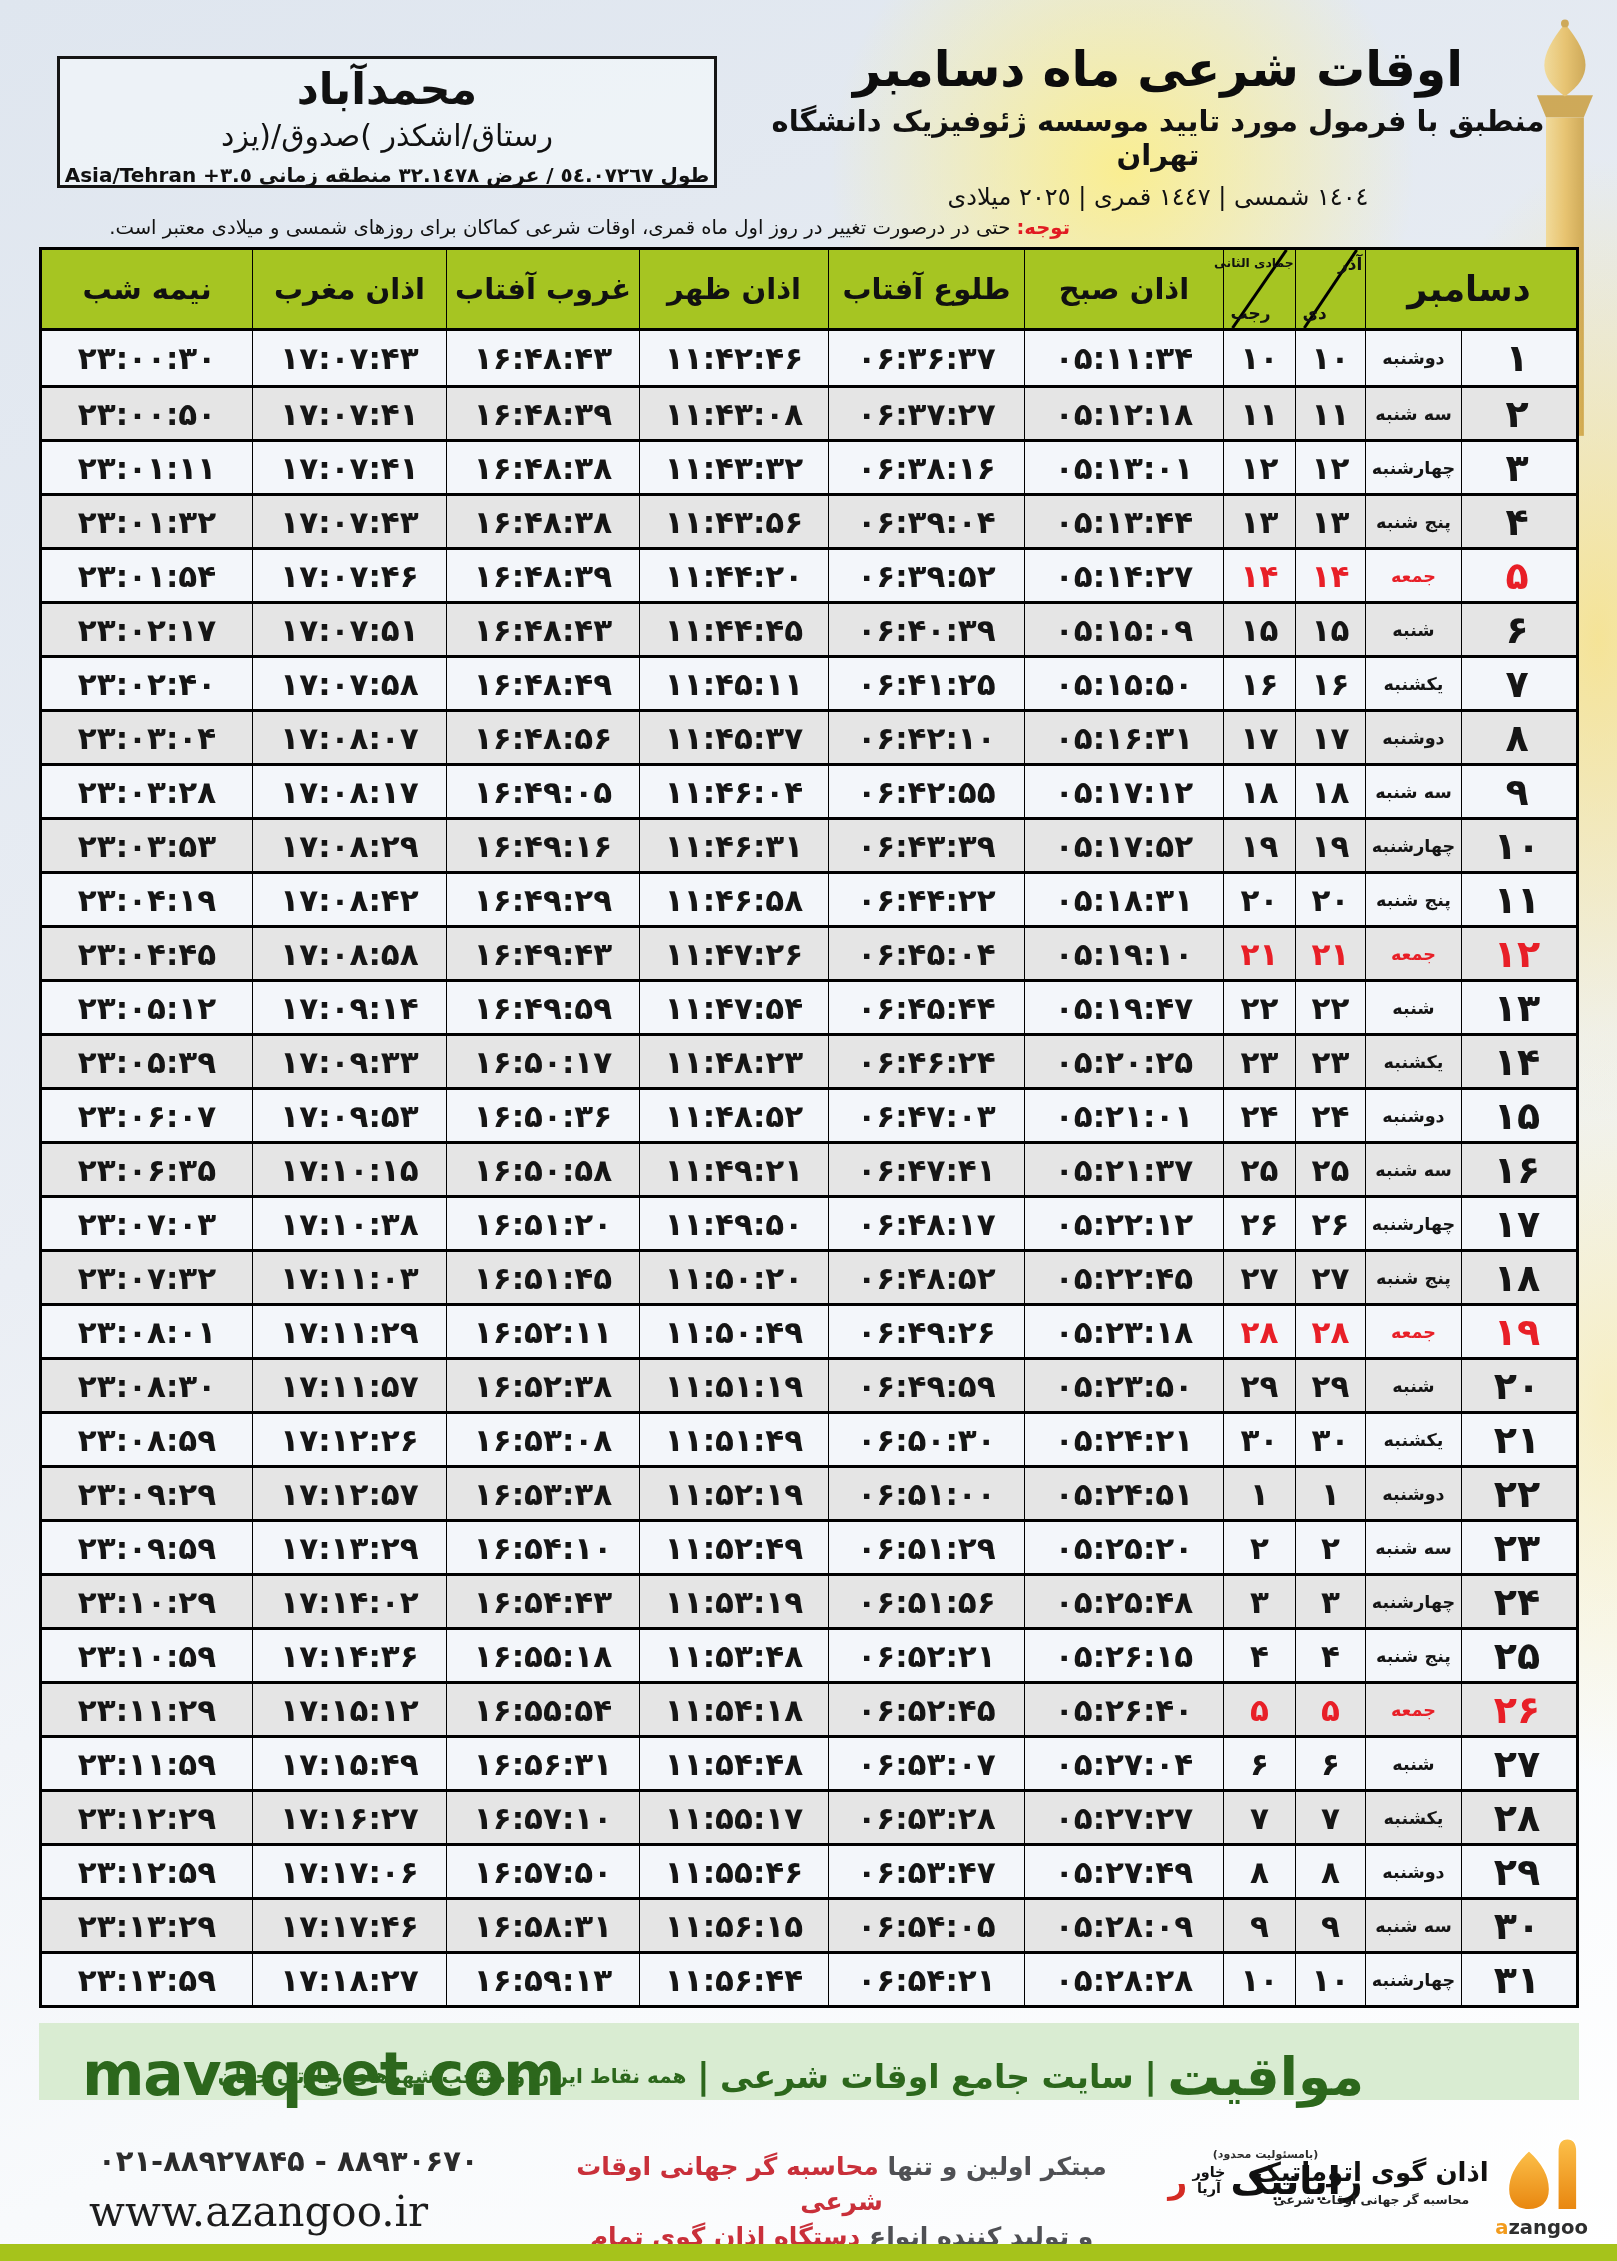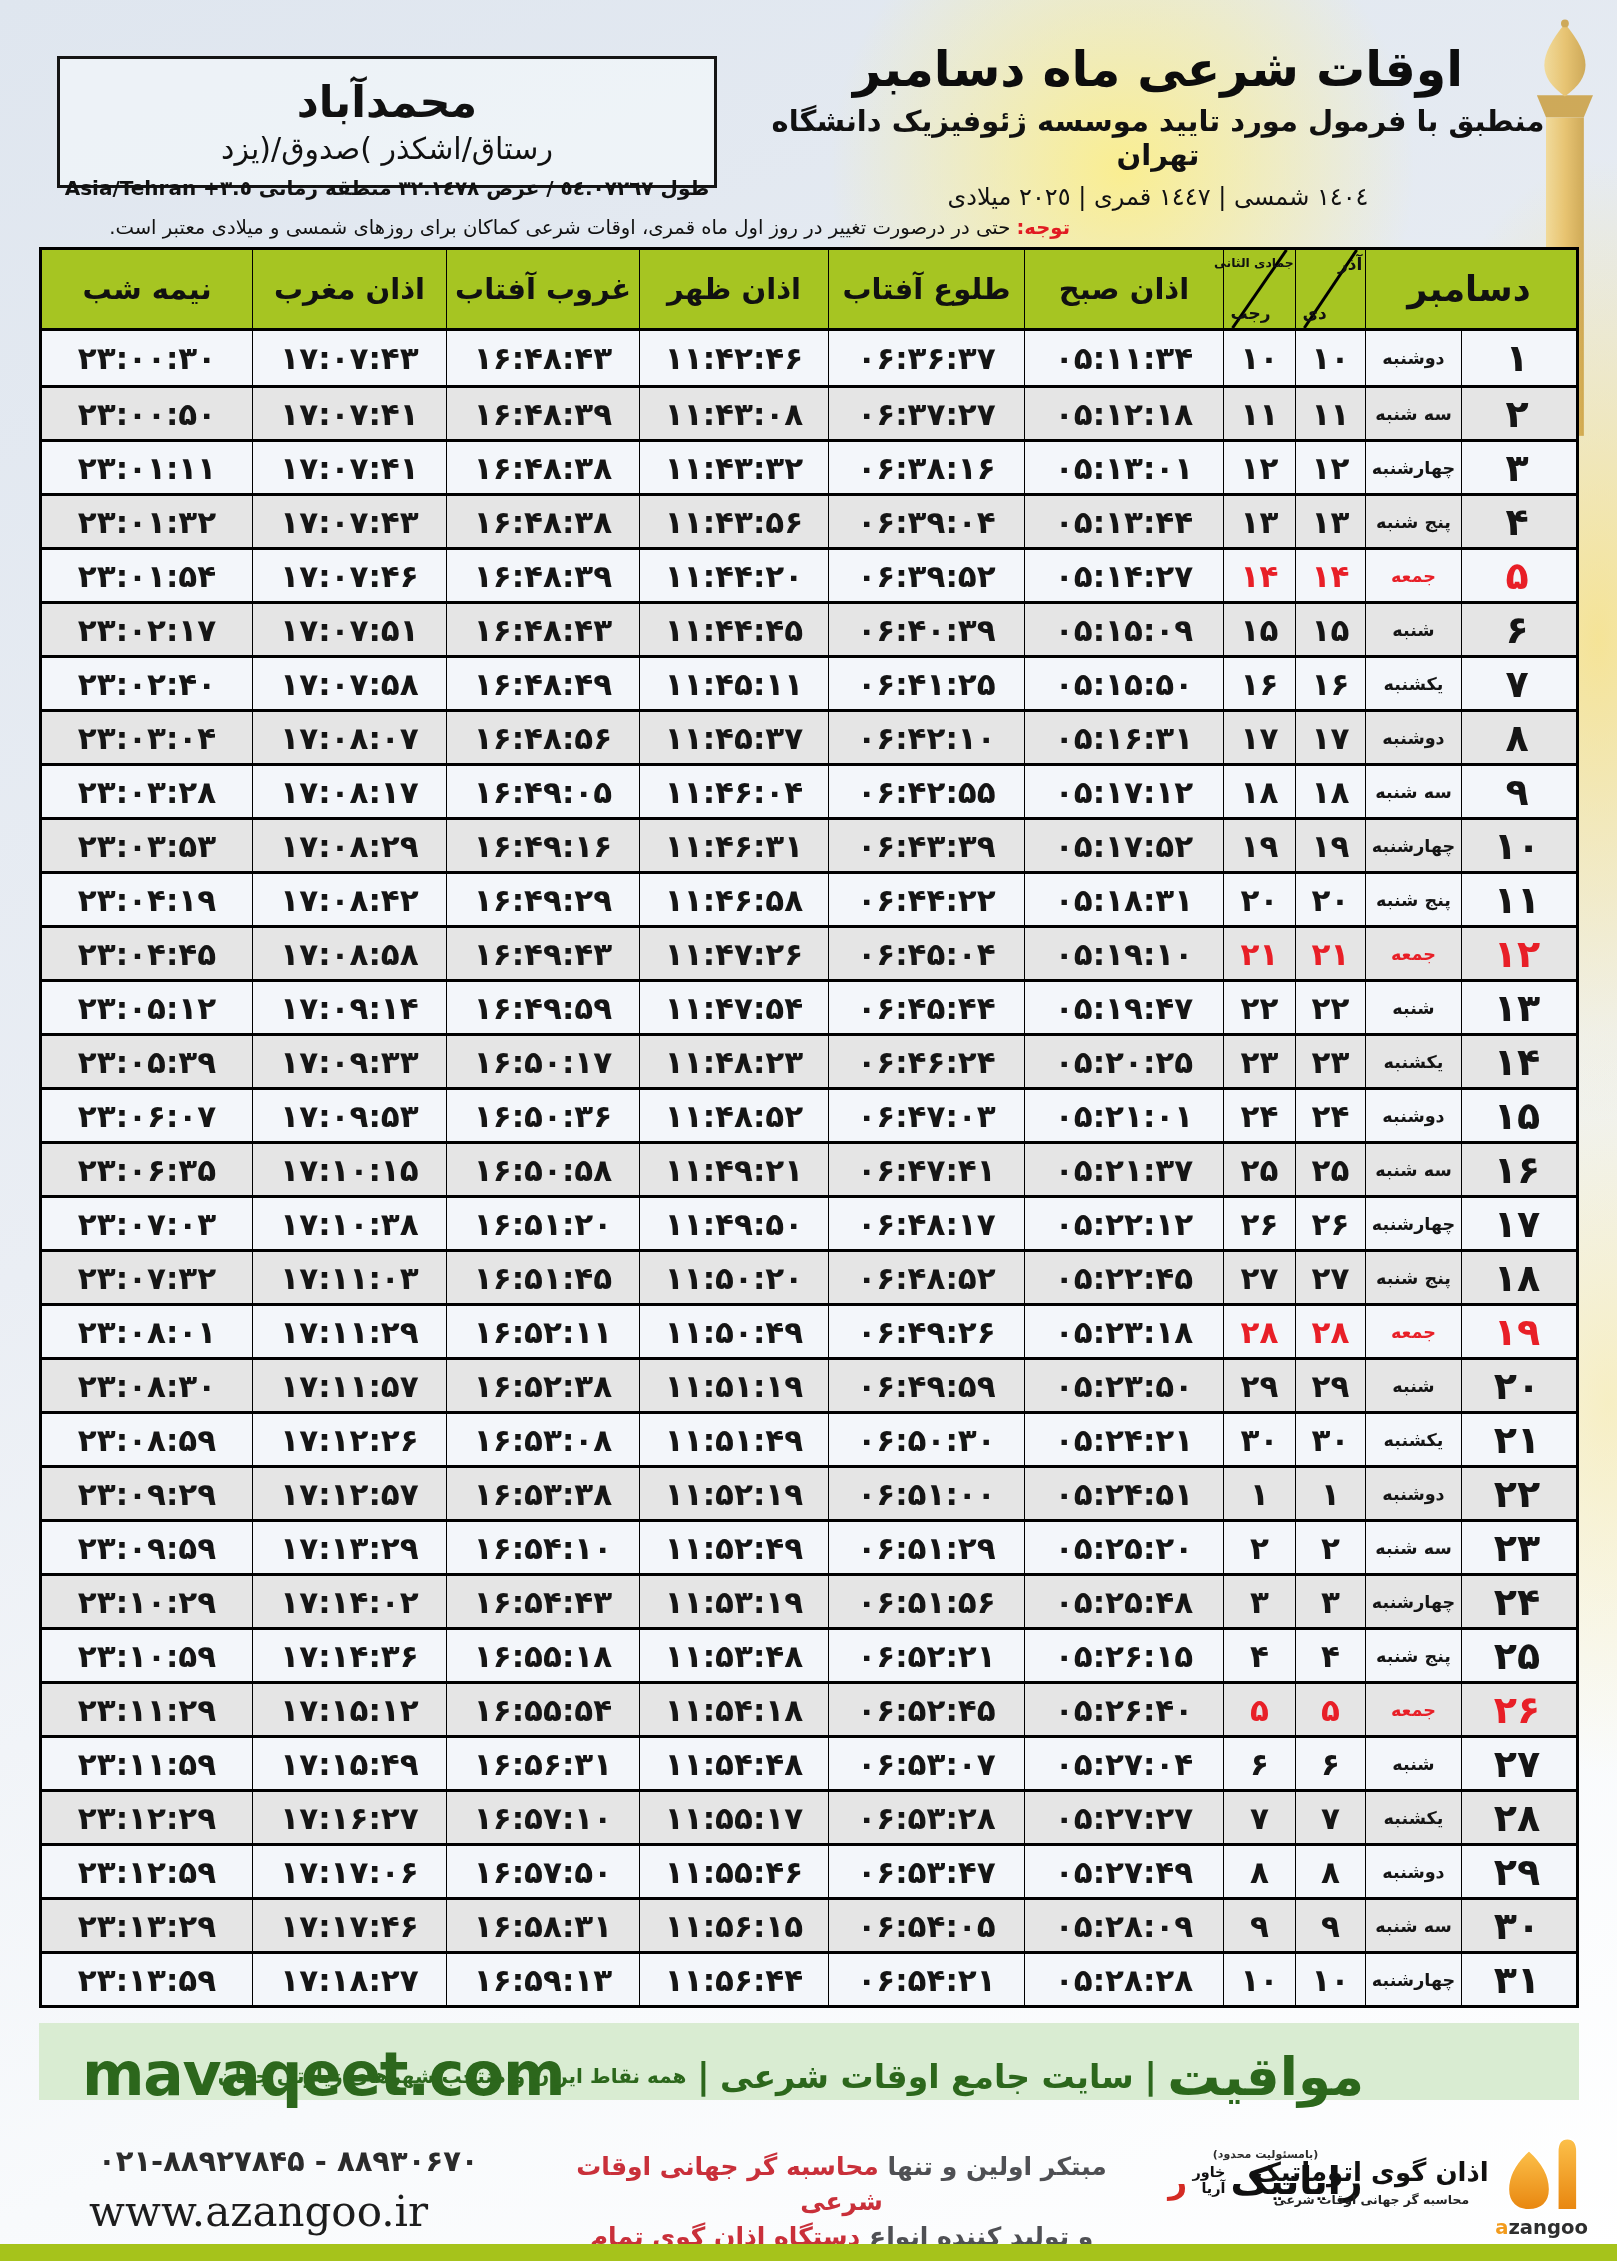--- a/index.html
+++ b/index.html
@@ -10,21 +10,21 @@
       radial-gradient(circle 418px at 1122px 170px, rgba(251,238,140,0.95), rgba(251,238,140,0) 70%),
       radial-gradient(281px 639px at 1598px 639px, rgba(249,224,120,0.75), rgba(249,224,120,0) 75%),
       radial-gradient(235px 496px at 1608px 1403px, rgba(249,228,130,0.45), rgba(249,228,130,0) 75%),
       linear-gradient(160deg,#dfe6ef 0%,#eaeef4 45%,#f8fafc 78%,#ffffff 100%);
   }
   
   .minaret{position:absolute;right:-5.2px;top:18px;opacity:.8;}
   .loc-box{
     position:absolute;left:57px;top:56px;width:660px;height:132px;box-sizing:border-box;
     border:3.3px solid #151515;background:rgba(248,251,254,.55);
-    text-align:center;direction:rtl;padding-top:16px;
+    text-align:center;direction:rtl;padding-top:3px;
   }
   .loc-city{font-size:43px;font-weight:bold;line-height:1.3;}
   .loc-region{font-size:30px;font-weight:500;margin-top:0px;}
   .loc-coords{font-size:20px;font-weight:bold;margin-top:10.4px;}
   .title-block{position:absolute;left:750px;top:38px;width:816px;text-align:center;direction:rtl;}
   .main-title{font-size:49px;font-weight:bold;line-height:1.3;color:#0d0d0d;}
   .subtitle{font-size:29px;font-weight:bold;margin-top:2.6px;}
   .years{font-size:24px;font-weight:500;margin-top:10.4px;}
   .notice{position:absolute;left:42px;top:216px;width:1028px;direction:rtl;text-align:right;font-size:19.6px;color:#111;}
   .notice .red{color:#e11b22;font-weight:bold;}
@@ -61,21 +61,21 @@
   
   .phone{position:absolute;left:98px;top:2144px;font-size:29px;font-weight:bold;color:#2b2b2b;direction:ltr;}
   .site{position:absolute;left:89px;top:2173px;font-size:42px;font-family:"DejaVu Serif",serif;color:#1d1d1d;margin-top:14px;}
   .maker{position:absolute;left:561px;top:2149px;width:561px;direction:rtl;text-align:center;
          font-weight:bold;font-size:25px;line-height:1.4;color:#4f5054;}
   .maker .red{color:#c9303a;}
   .rayanik{position:absolute;left:1171px;top:2148px;width:189px;direction:rtl;text-align:center;}
   .ray-note{font-size:11px;font-weight:bold;color:#2e2e2e;}
   .ray-line{display:flex;direction:rtl;align-items:center;justify-content:center;gap:5.2px;margin-top:1.3px;}
   .ray-main{font-size:38px;font-weight:bold;color:#101010;line-height:1;}
-  .ray-sub{font-size:14.4px;font-weight:bold;color:#101010;line-height:1.1;text-align:right;}
+  .ray-sub{font-size:14.4px;font-weight:bold;color:#101010;line-height:1.1;text-align:center;}
   .ray-mark{font-size:33px;font-weight:bold;color:#d42b24;line-height:1;}
   .azangoo{position:absolute;left:1360px;top:2132px;width:228px;direction:rtl;}
   .az-wrap{display:flex;direction:rtl;align-items:flex-start;gap:6.5px;}
   .az-texts{margin-top:26px;text-align:center;}
   .az-title{font-size:26px;font-weight:bold;color:#111;white-space:nowrap;line-height:1.1;}
   .az-sub{font-size:12.4px;font-weight:bold;color:#222;white-space:nowrap;margin-top:5.2px;}
   .az-latin{font-size:19.6px;font-weight:bold;color:#2e2e2e;direction:ltr;text-align:center;margin-top:0px;}
   .az-a{color:#f29b1d;}
   .bottombar{position:absolute;left:0;bottom:0;width:1618px;height:17px;background:#a6c31b;}
 </style>

